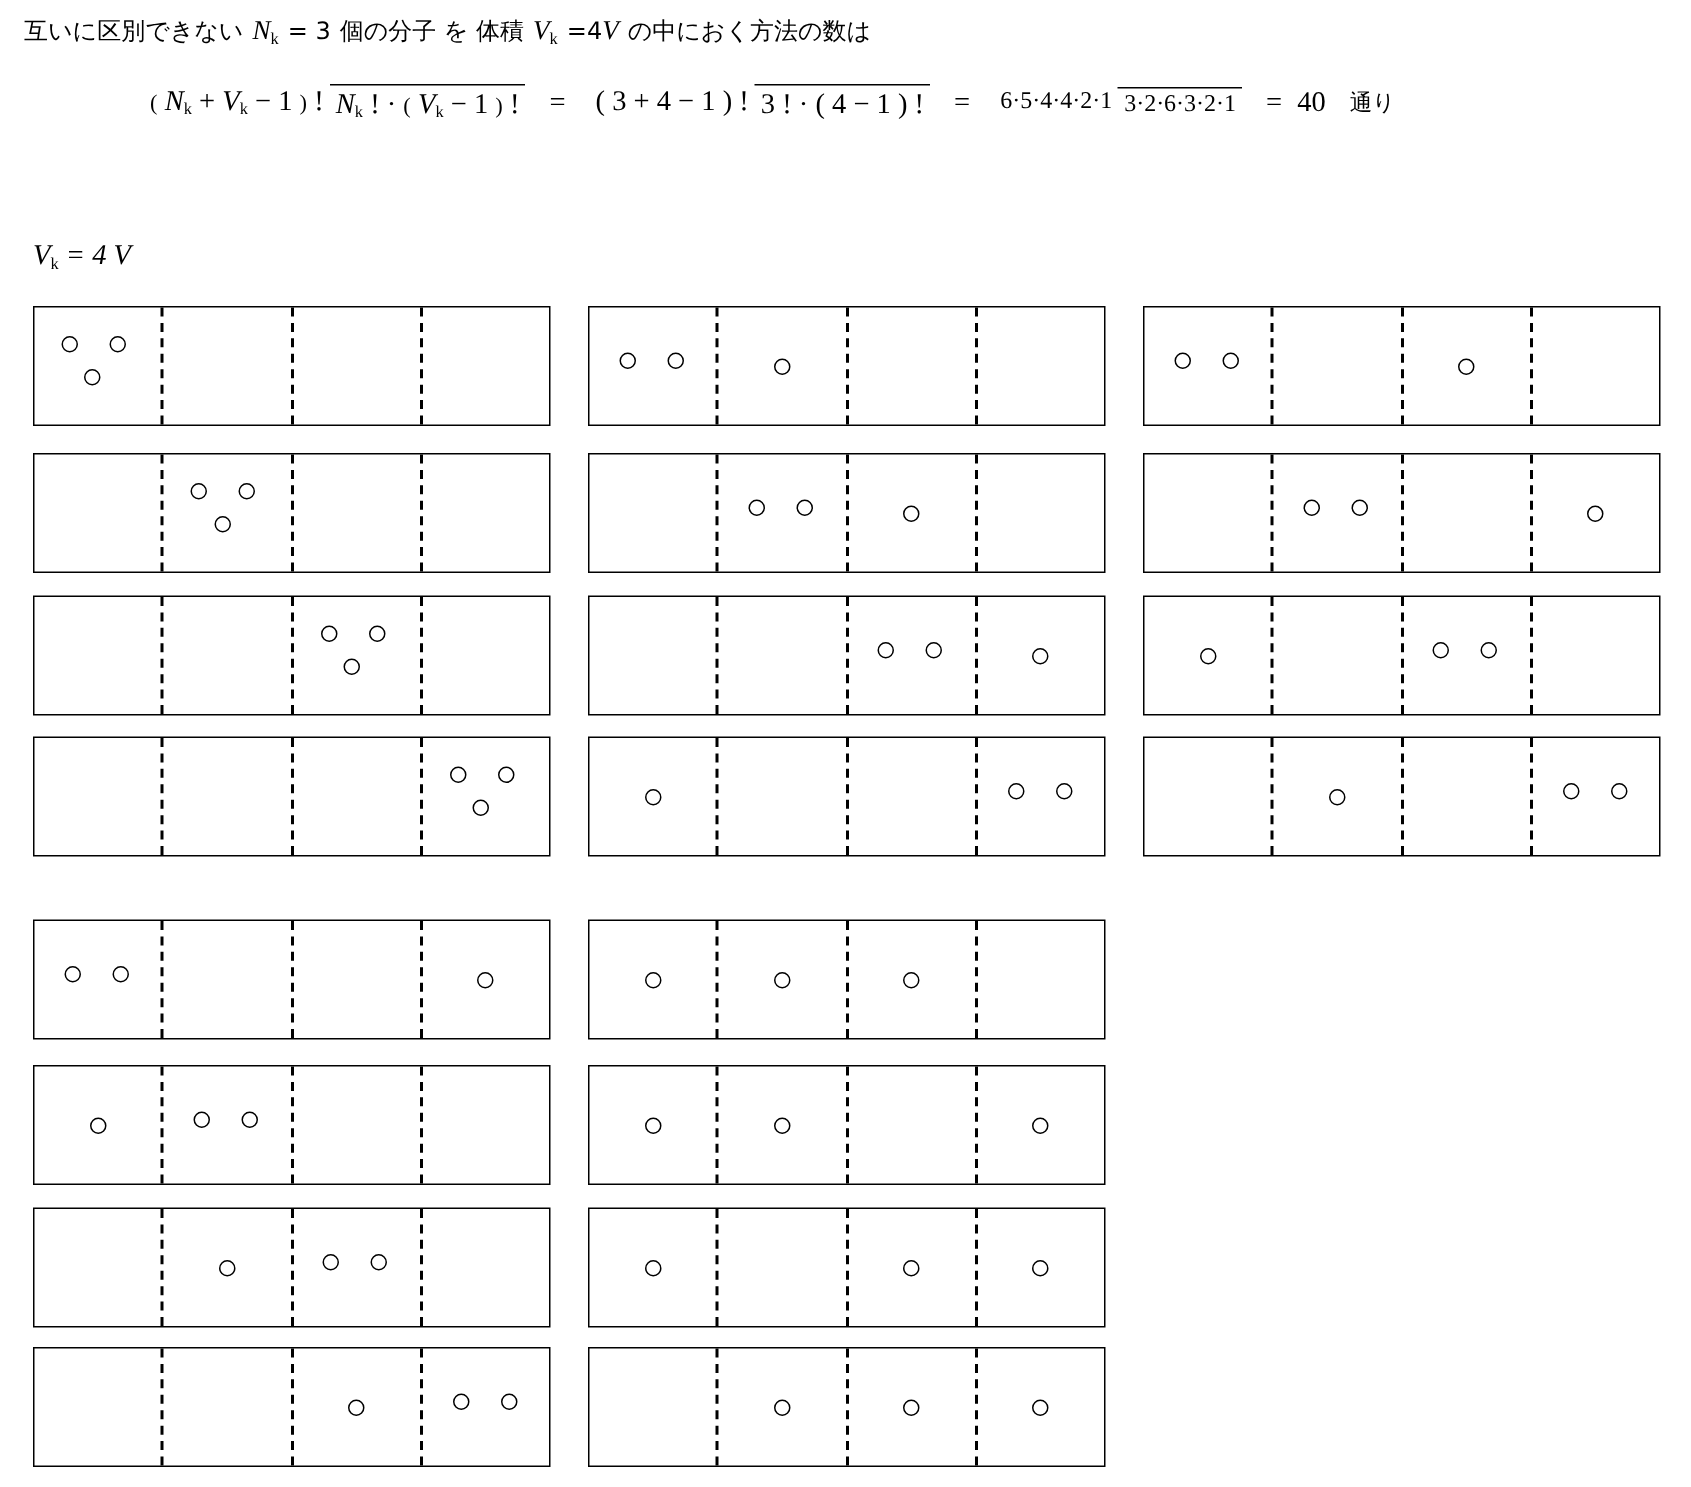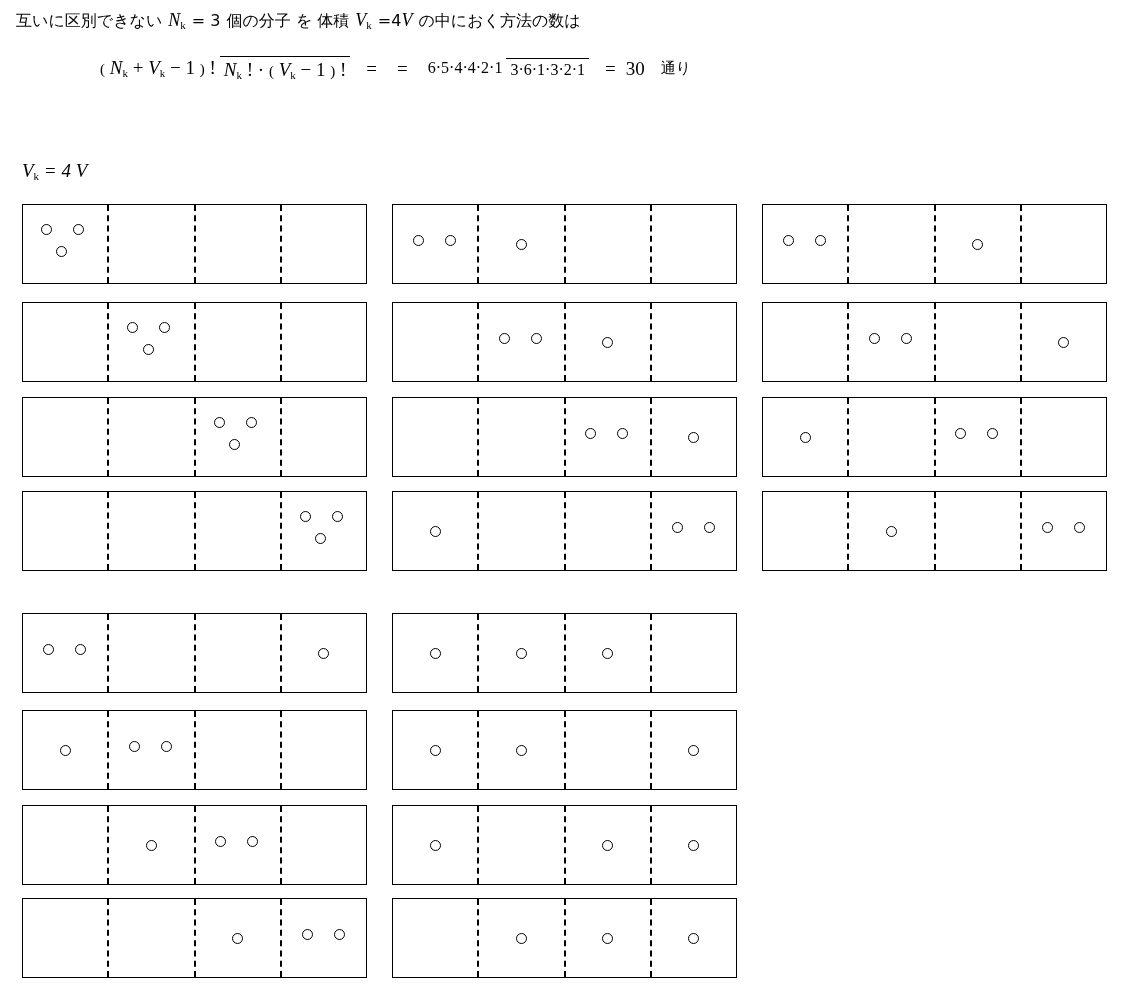--- a/index.html
+++ b/index.html
@@ -82,27 +82,31 @@
 <div class="formula">
   <div class="frac">
     <div class="num">
       <span class="small">(</span> <span class="it">N<span class="sb">k</span></span> + <span class="it">V<span class="sb">k</span></span> − 1 <span class="small">)</span> !
     </div>
     <div class="den">
       <span class="it">N<span class="sb">k</span></span> ! · <span class="small">(</span> <span class="it">V<span class="sb">k</span></span> − 1 <span class="small">)</span> !
     </div>
   </div>
   <span class="eq">=</span>
+  <div class="frac">
+    <div class="num">( 3 + 4 − 1 ) !</div>
+    <div class="den">3 ! · ( 4 − 1 ) !</div>
+  </div>
   <span class="eq">=</span>
   <div class="frac">
     <div class="num" style="font-size:16px">6·5·4·4·2·1</div>
-    <div class="den" style="font-size:16px">3·6·1·3·2·1</div>
+    <div class="den" style="font-size:16px">3·2·6·3·2·1</div>
   </div>
   <span class="eq">=</span>
-  <span>30</span>
+  <span>40</span>
   <span class="tooric">通り</span>
 </div>
 
 <div class="vlabel">
   <span>V</span><span class="sb">k</span>
   <span>= 4</span>
   <span>V</span>
 </div>
 
 <div id="diagram">

